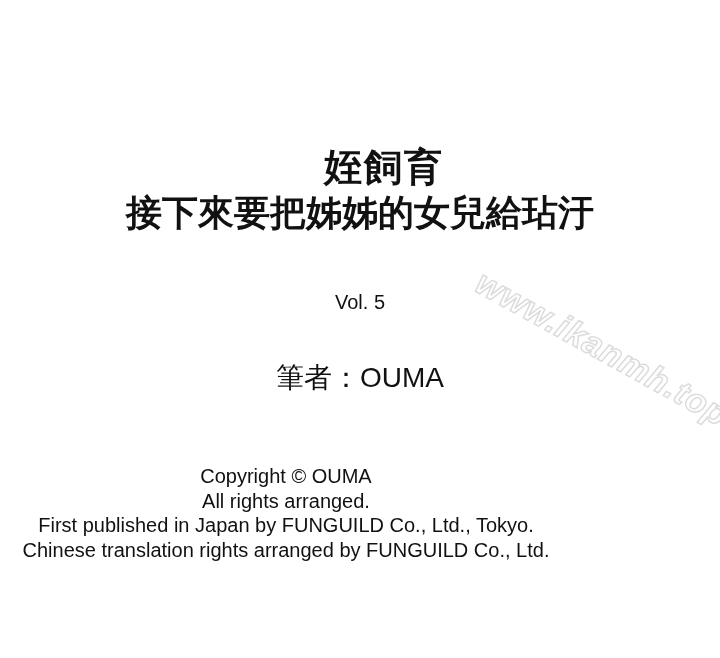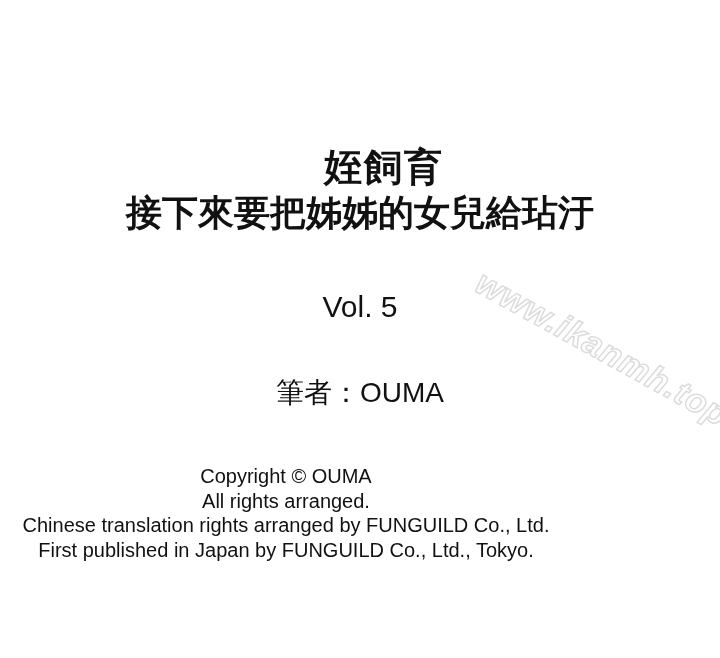--- a/index.html
+++ b/index.html
@@ -41,27 +41,27 @@
     line-height: 46px;
     letter-spacing: 0px;
     white-space: nowrap;
   }
   .volume {
     position: absolute;
     top: 292px;
     left: 0;
     width: 720px;
     text-align: center;
-    font-size: 30px;
+    font-size: 20px;
     line-height: 1;
     white-space: nowrap;
   }
   .author {
     position: absolute;
-    top: 379px;
+    top: 364px;
     left: 0;
     width: 720px;
     text-align: center;
     font-size: 28px;
     line-height: 1;
     white-space: nowrap;
   }
   .copyright {
     position: absolute;
     top: 464px;
@@ -102,17 +102,17 @@
     <div class="chapter-subtitle">接下來要把姊姊的女兒給玷汙</div>
   </div>
 
   <div class="volume">Vol. 5</div>
 
   <div class="author">筆者：OUMA</div>
 
   <div class="copyright">
     <div>Copyright © OUMA</div>
     <div>All rights arranged.</div>
+    <div>First published in Japan by FUNGUILD Co., Ltd., Tokyo.</div>
     <div>Chinese translation rights arranged by FUNGUILD Co., Ltd.</div>
-    <div>First published in Japan by FUNGUILD Co., Ltd., Tokyo.</div>
   </div>
 
 </div>
 
 </body></html>

